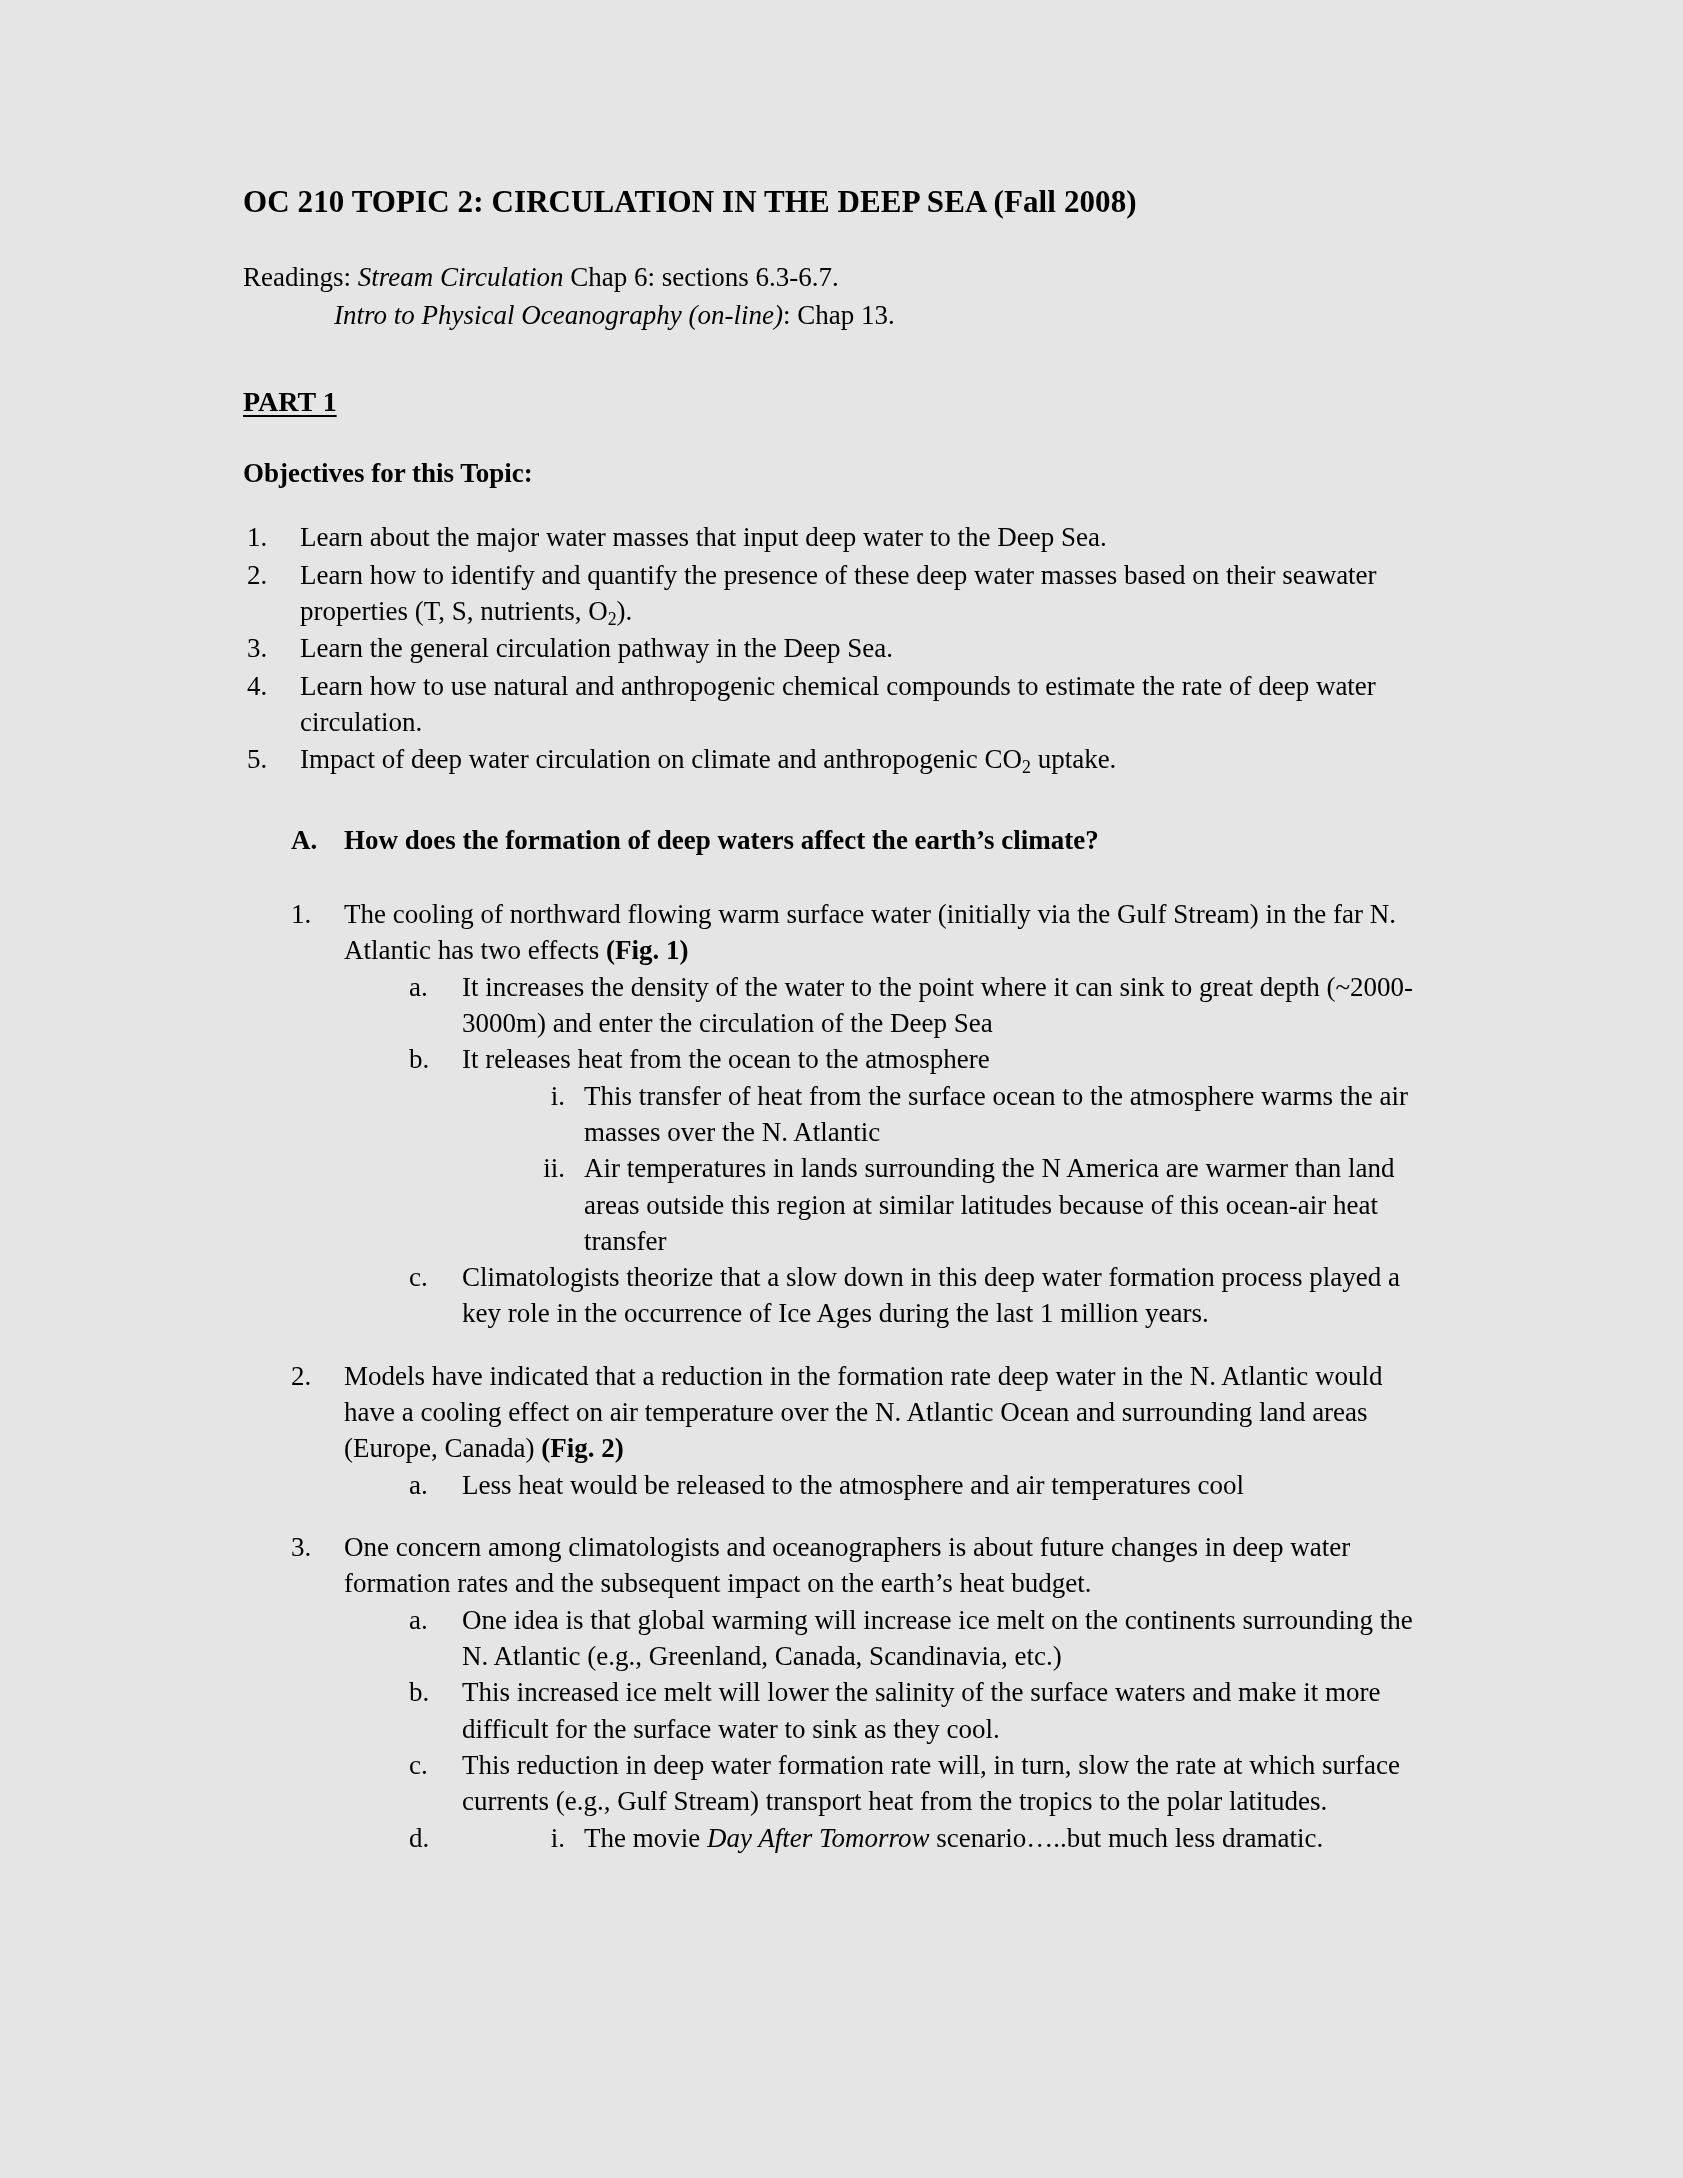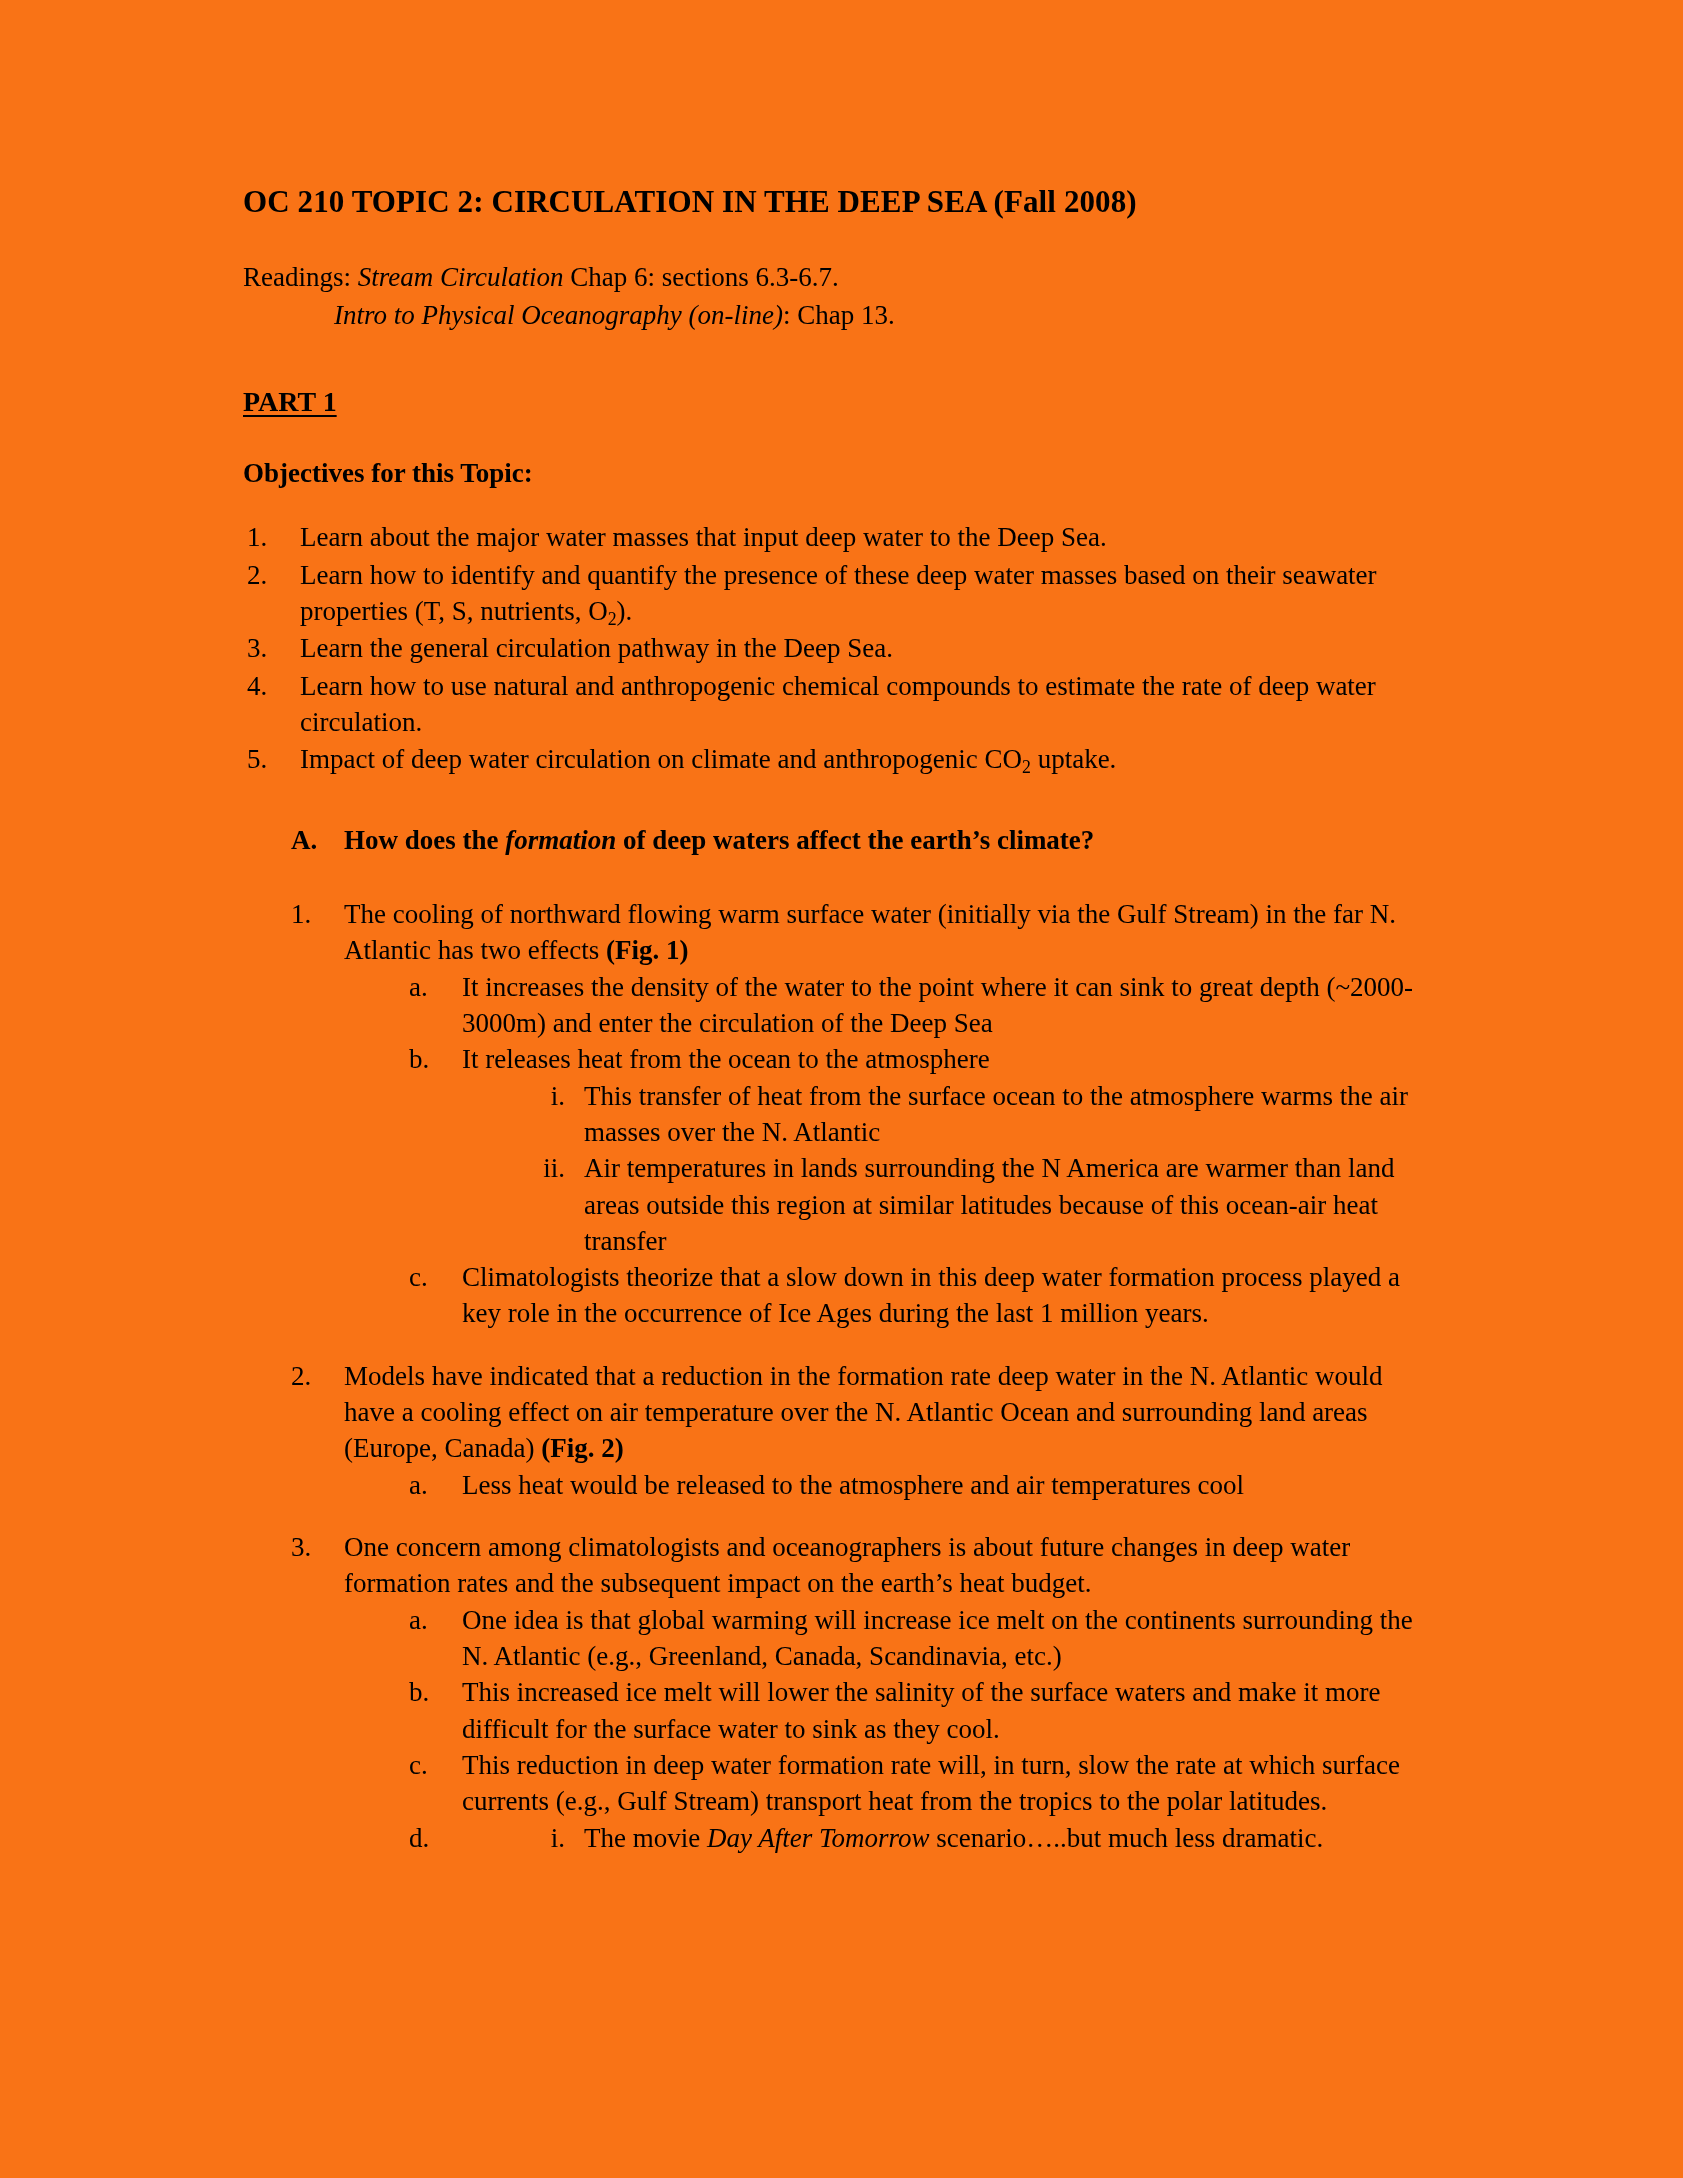--- a/index.html
+++ b/index.html
@@ -9,21 +9,21 @@
     background: #ffffff;
   }
   body {
     font-family: "Liberation Serif", "DejaVu Serif", serif;
     color: #000000;
   }
   .page {
     position: relative;
     width: 1683px;
     height: 2178px;
-    background: #f97316;
+    background: #e5e5e5;
     overflow: hidden;
     box-sizing: border-box;
   }
   .sheet {
     position: absolute;
     left: 243px;
     top: 183px;
     width: 1188px;
   }
   
@@ -38,21 +38,21 @@
     font-size: 27px;
     line-height: 1.42;
     margin: 0 0 44px 0;
   }
   .readings .sub-line {
     display: block;
     padding-left: 91px;
   }
   .it { font-style: italic; }
   .bd { font-weight: bold; }
-  .bdit { font-weight: bold; font-style: italic; }
+  .bdit { font-weight: bold; }
 
   .part-heading {
     font-size: 28px;
     font-weight: bold;
     text-decoration: underline;
     text-underline-offset: 4px;
     margin: 8px 0 40px 0;
     display: inline-block;
   }
   .objectives-heading {

